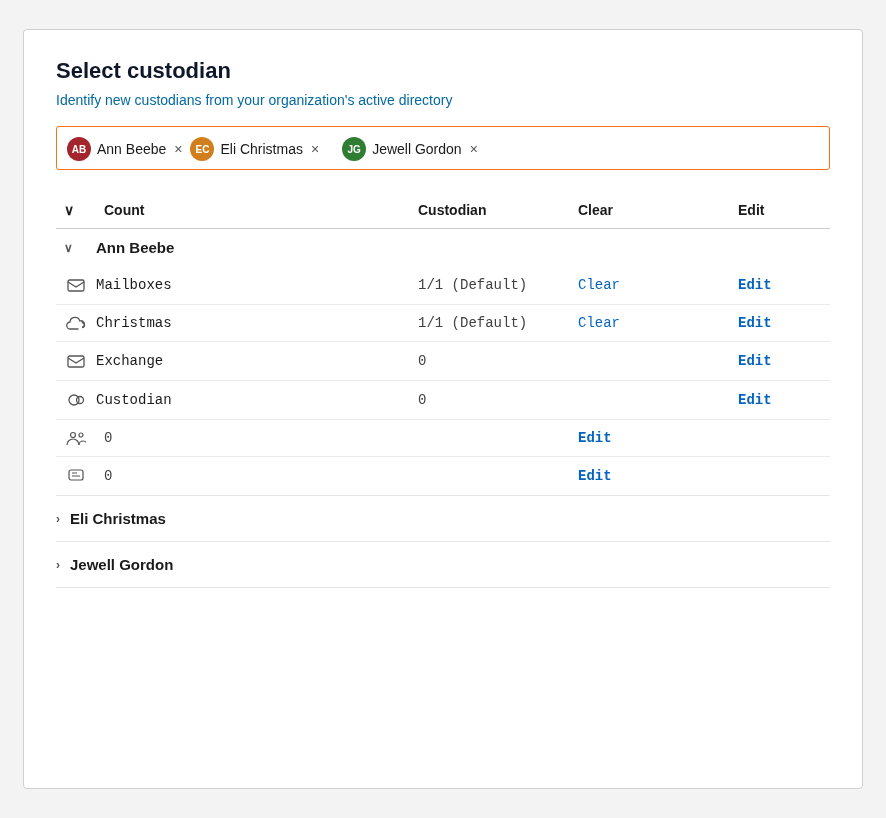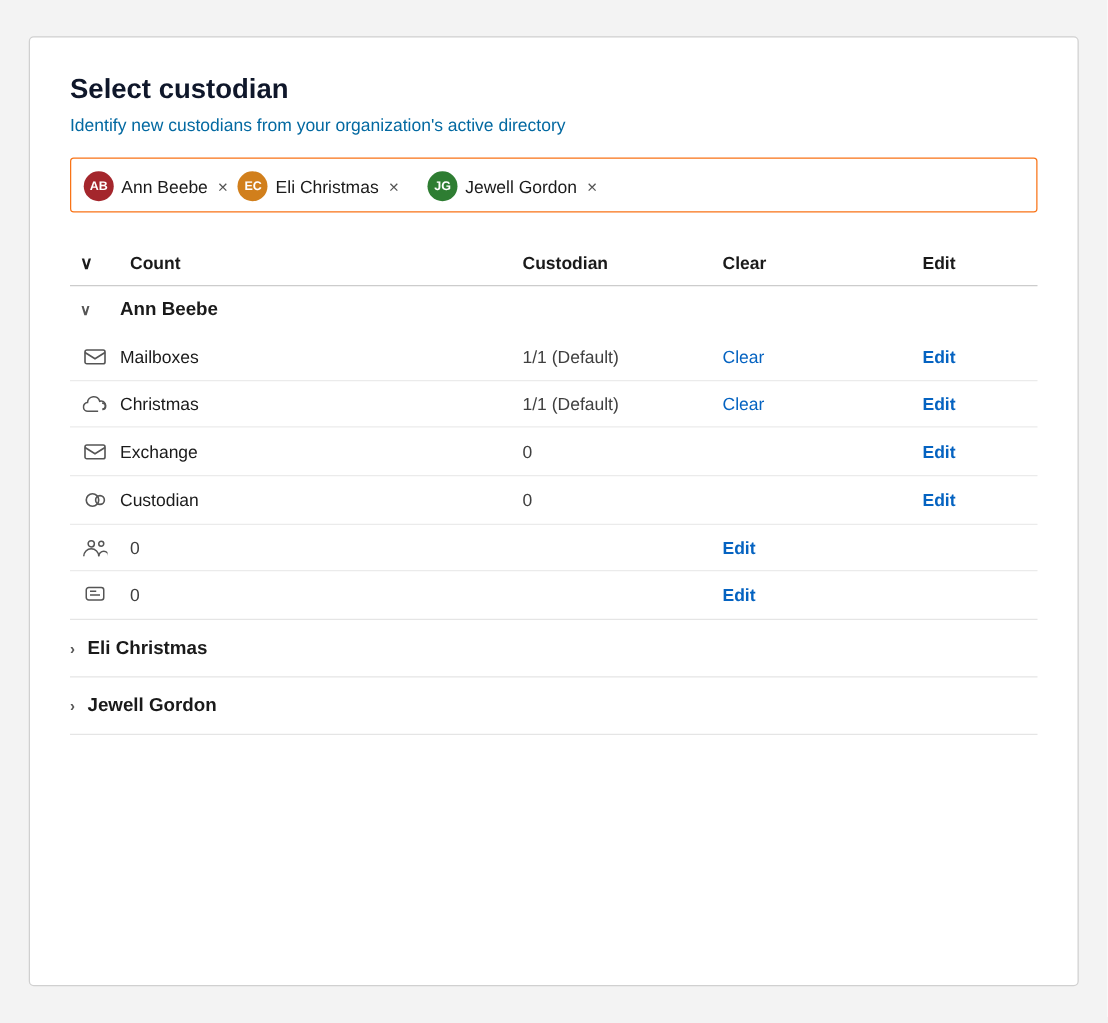--- a/index.html
+++ b/index.html
@@ -112,20 +112,21 @@
       align-items: center;
     }
     .item-row {
       display: grid;
       grid-template-columns: 40px 1fr 160px 160px 100px;
       align-items: center;
       padding: 10px 0;
       border-bottom: 1px solid #ebebeb;
       font-size: 14px;
       color: #1a1a1a;
+      font-family: Liberation Mono, monospace;
     }
     .item-row:last-child {
       border-bottom: none;
     }
     .item-icon {
       display: flex;
       align-items: center;
       justify-content: center;
       font-size: 16px;
       color: #555;

